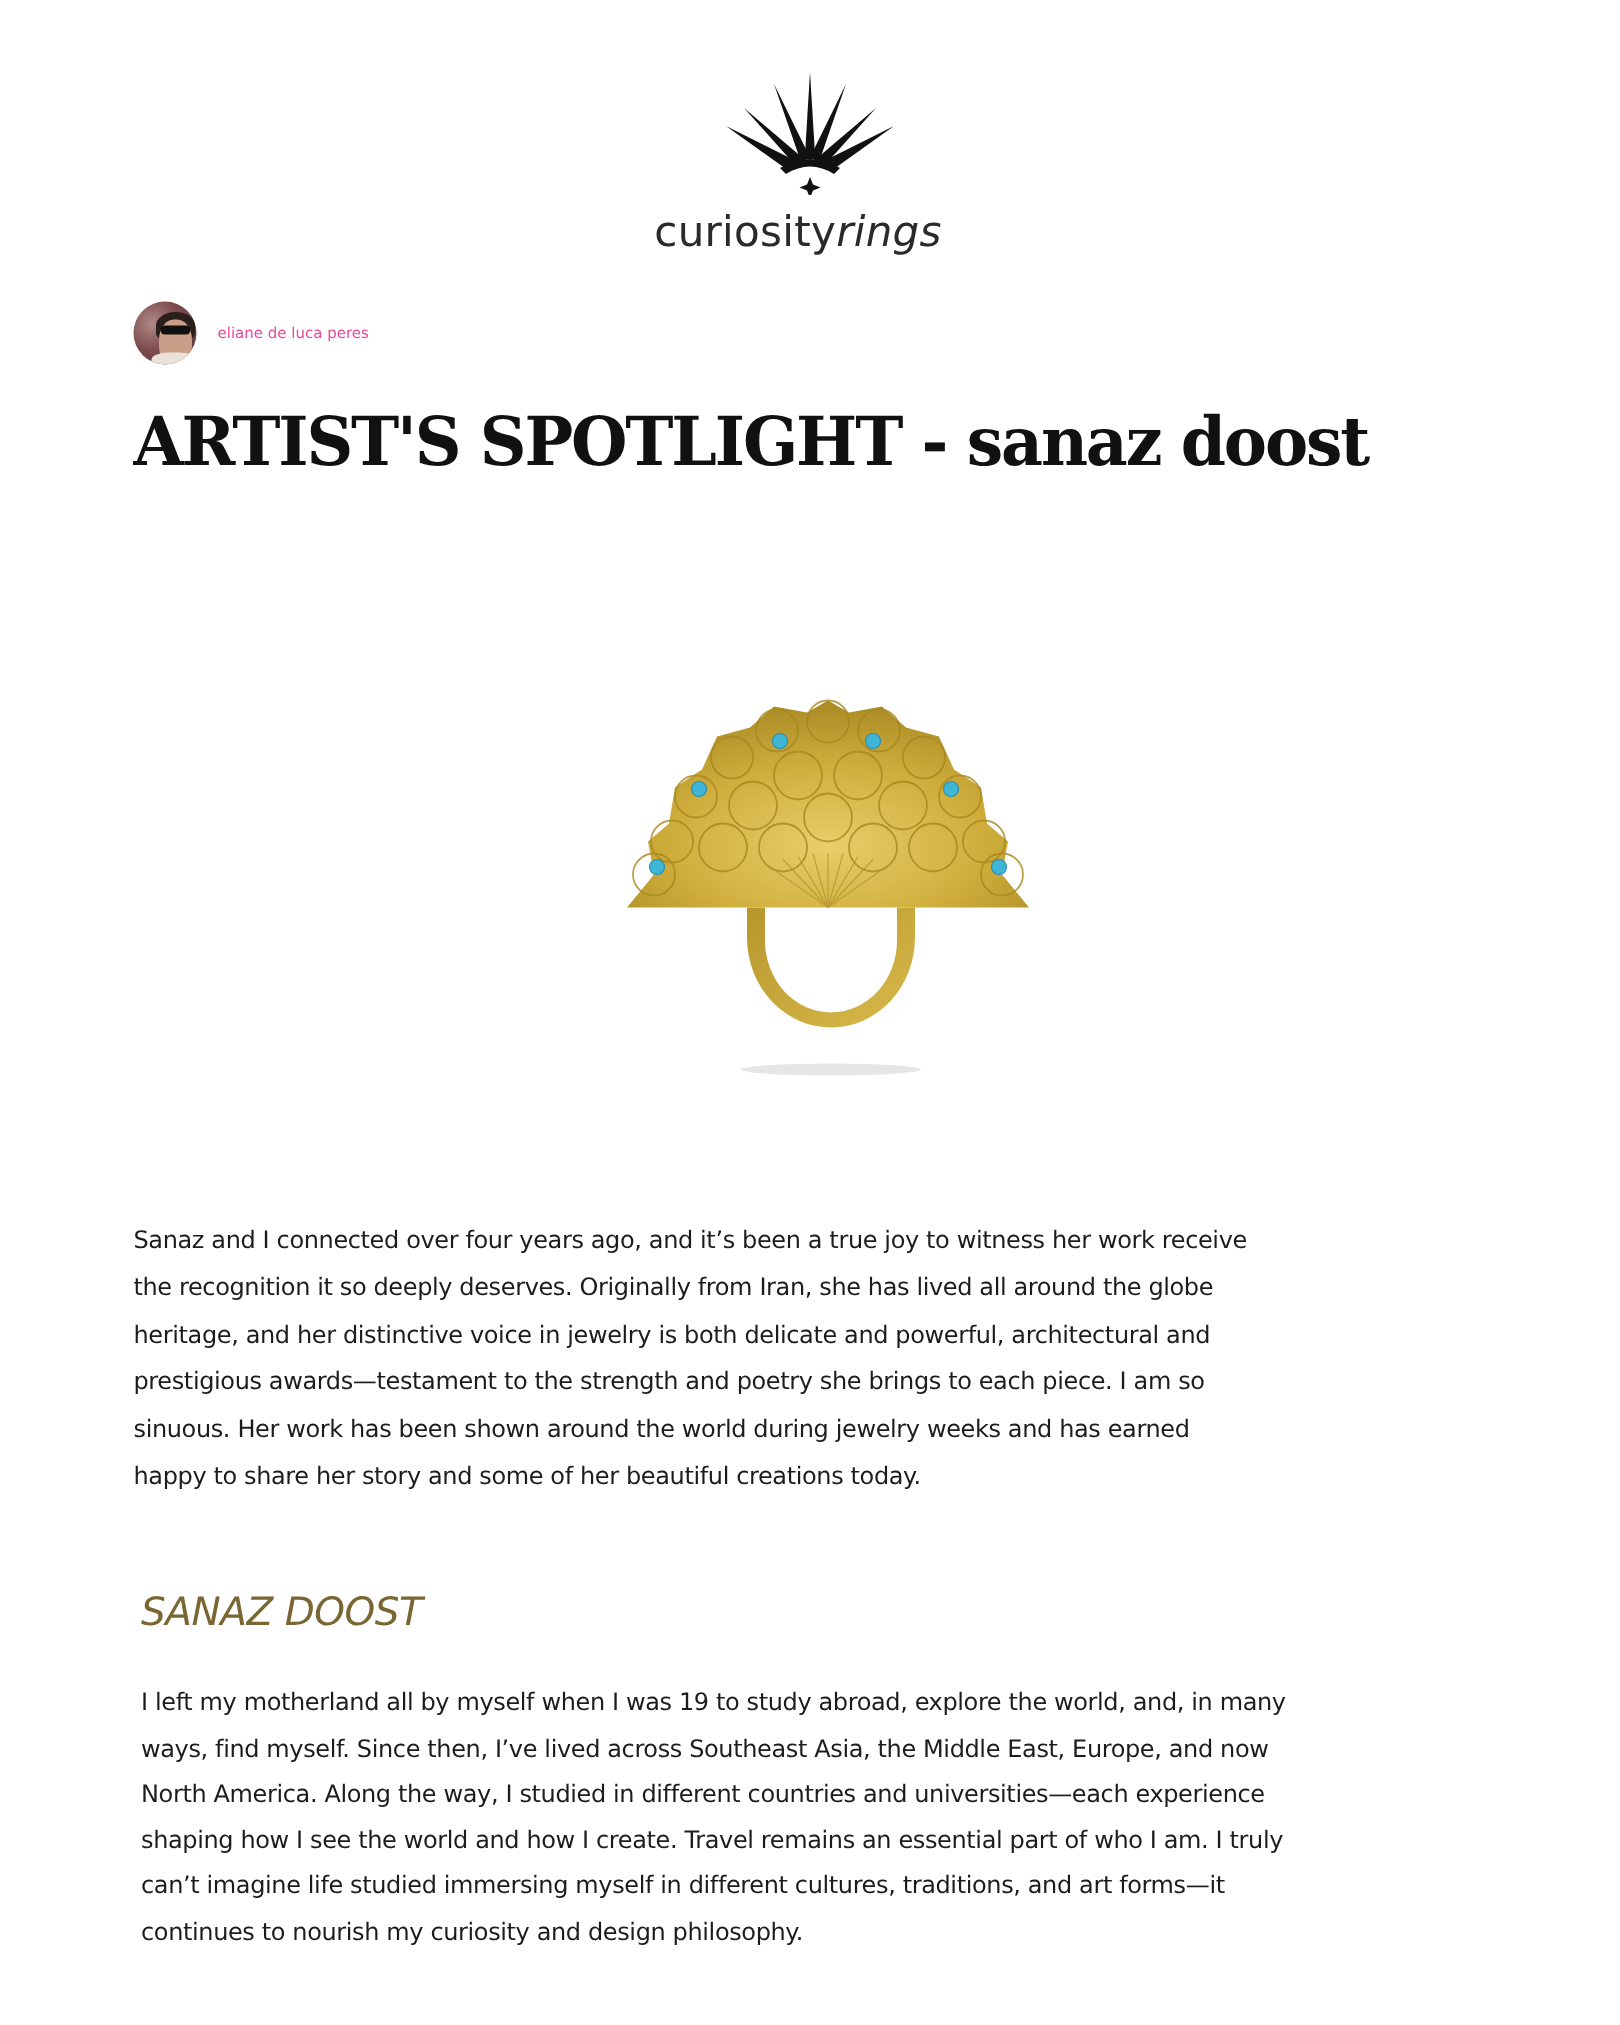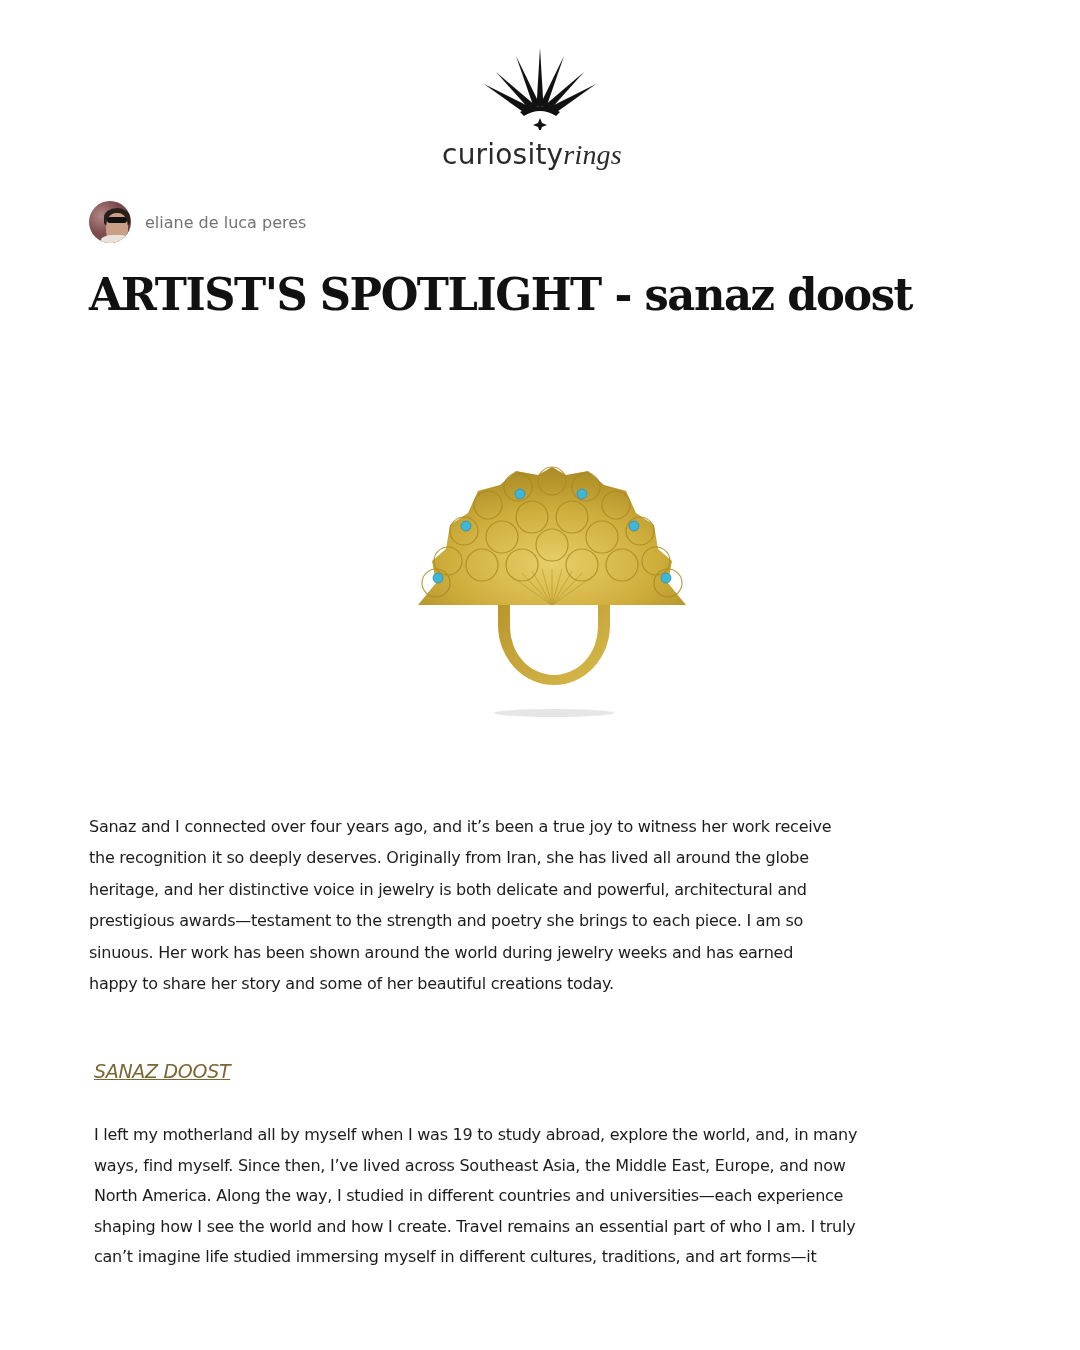--- a/index.html
+++ b/index.html
@@ -33,21 +33,20 @@
       margin-top: 8px;
       font-family: "DejaVu Sans", sans-serif;
       font-size: 28px;
       color: #2a2a2a;
       letter-spacing: 0.2px;
       position: relative;
       left: -8px;
     }
     .logo-text .ital {
       font-style: italic;
-      font-family: Liberation Serif, serif;
     }
     .author {
       position: absolute;
       left: 89px;
       top: 201px;
       display: flex;
       align-items: center;
     }
     .avatar {
       width: 42px;
@@ -88,22 +87,22 @@
       position: absolute;
       left: 12px;
       top: 34px;
       width: 30px;
       height: 12px;
       background: #e9e2da;
       border-radius: 40% 40% 0 0;
     }
     .author-name {
       margin-left: 14px;
-      font-size: 16px;
-      color: #737373;
+      font-size: 10px;
+      color: #ec4899;
     }
     .title {
       position: absolute;
       left: 89px;
       top: 268px;
       margin: 0;
       font-family: "DejaVu Serif", serif;
       font-weight: bold;
       font-size: 45px;
       letter-spacing: -1.5px;
@@ -138,24 +137,23 @@
       display: block;
       white-space: nowrap;
     }
     .para-intro {
       top: 811px;
     }
     .link {
       position: absolute;
       left: 94px;
       top: 1060px;
-      font-size: 19px;
+      font-size: 26px;
       font-style: italic;
       color: #7a6633;
-      text-decoration: underline;
       text-decoration-color: #7a6633;
       letter-spacing: -0.3px;
     }
     .para-story {
       top: 1120px;
       left: 94px;
       line-height: 30.5px;
     }
     .cutoff {
       position: absolute;
@@ -278,17 +276,18 @@
 </p>
 
 <a class="link">SANAZ DOOST</a>
 
 <p class="para para-story">
   <span class="line">I left my motherland all by myself when I was 19 to study abroad, explore the world, and, in many</span>
   <span class="line">ways, find myself. Since then, I’ve lived across Southeast Asia, the Middle East, Europe, and now</span>
   <span class="line">North America. Along the way, I studied in different countries and universities—each experience</span>
   <span class="line">shaping how I see the world and how I create. Travel remains an essential part of who I am. I truly</span>
   <span class="line">can’t imagine life studied immersing myself in different cultures, traditions, and art forms—it</span>
+  <span class="line">continues to nourish my curiosity and design philosophy.</span>
 </p>
 
 <div class="cutoff">
   
 </div>
 
 </body></html>

